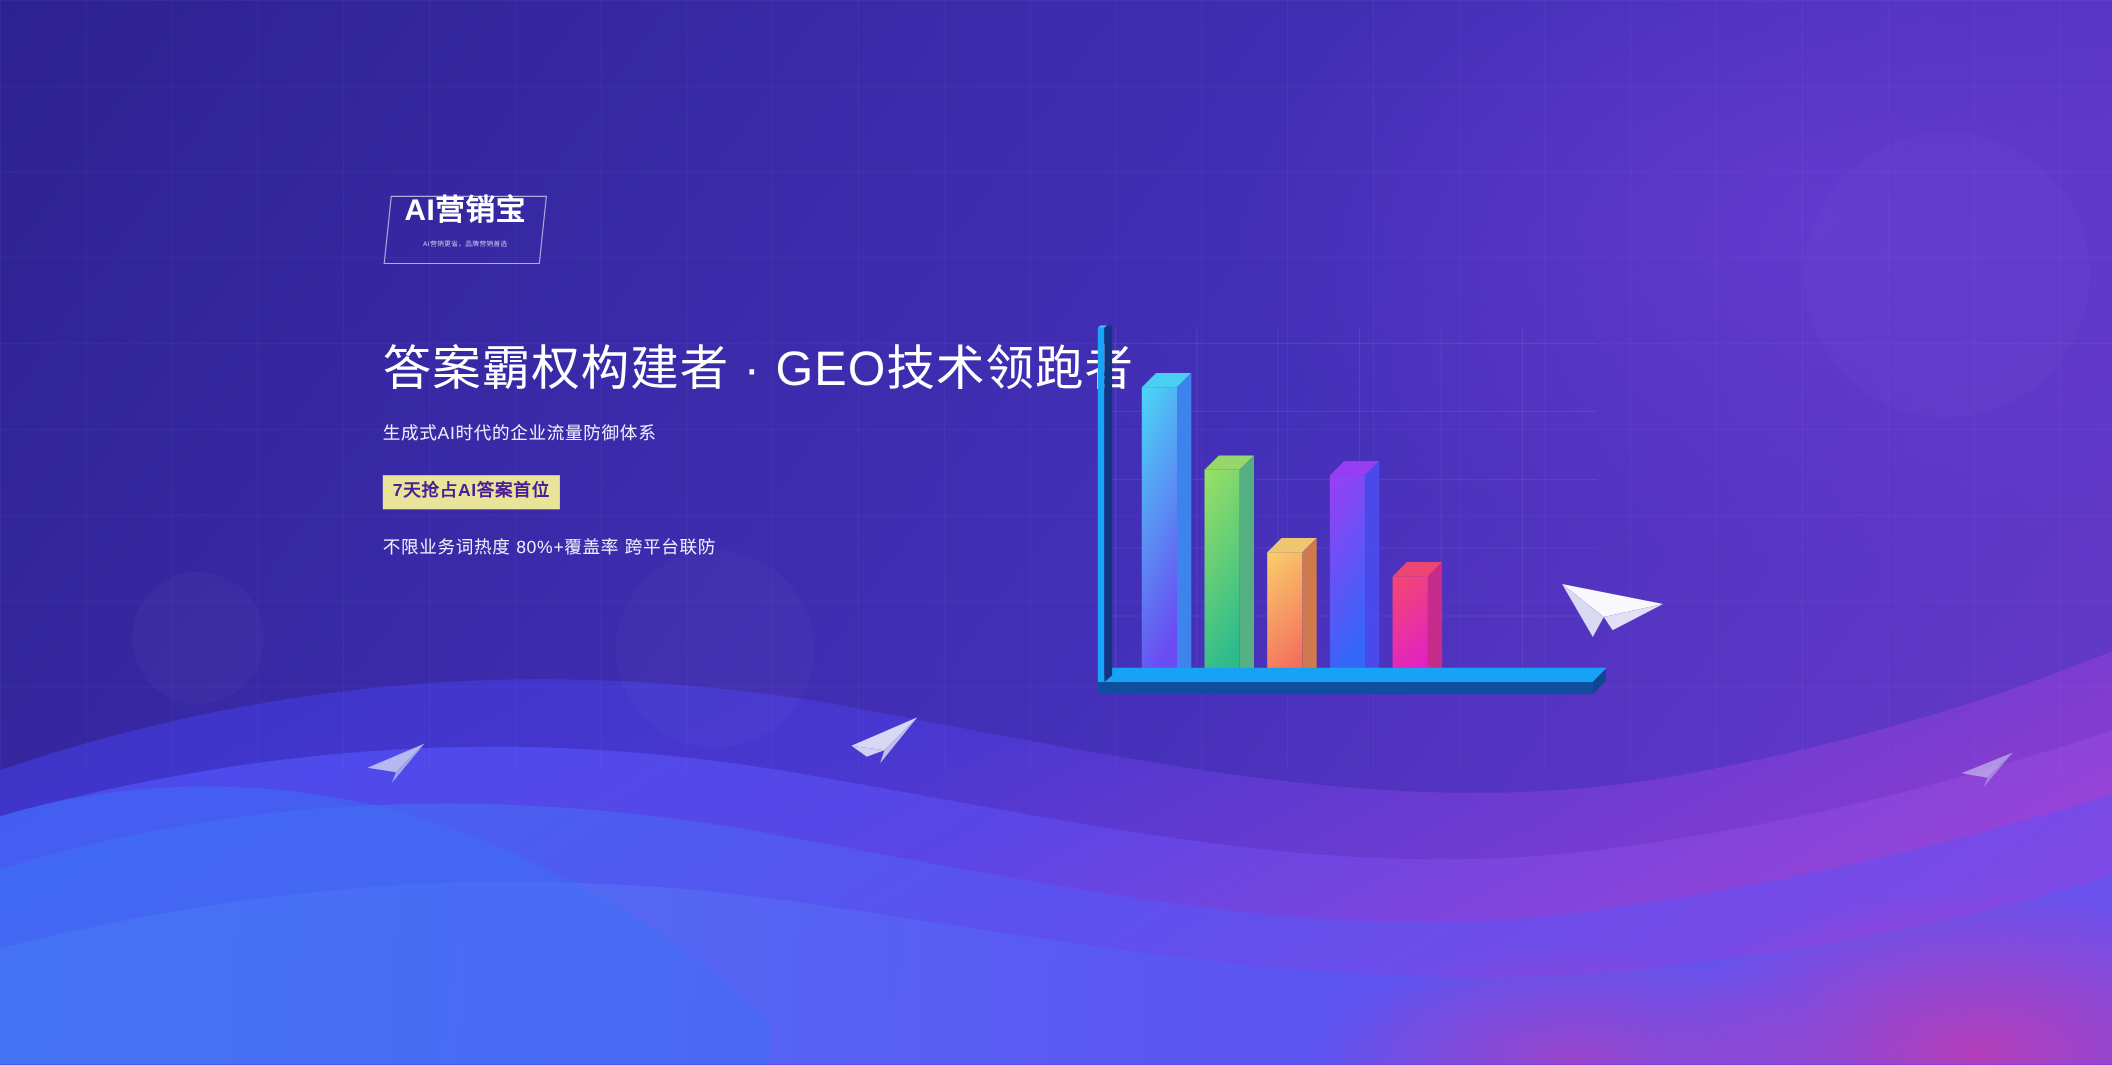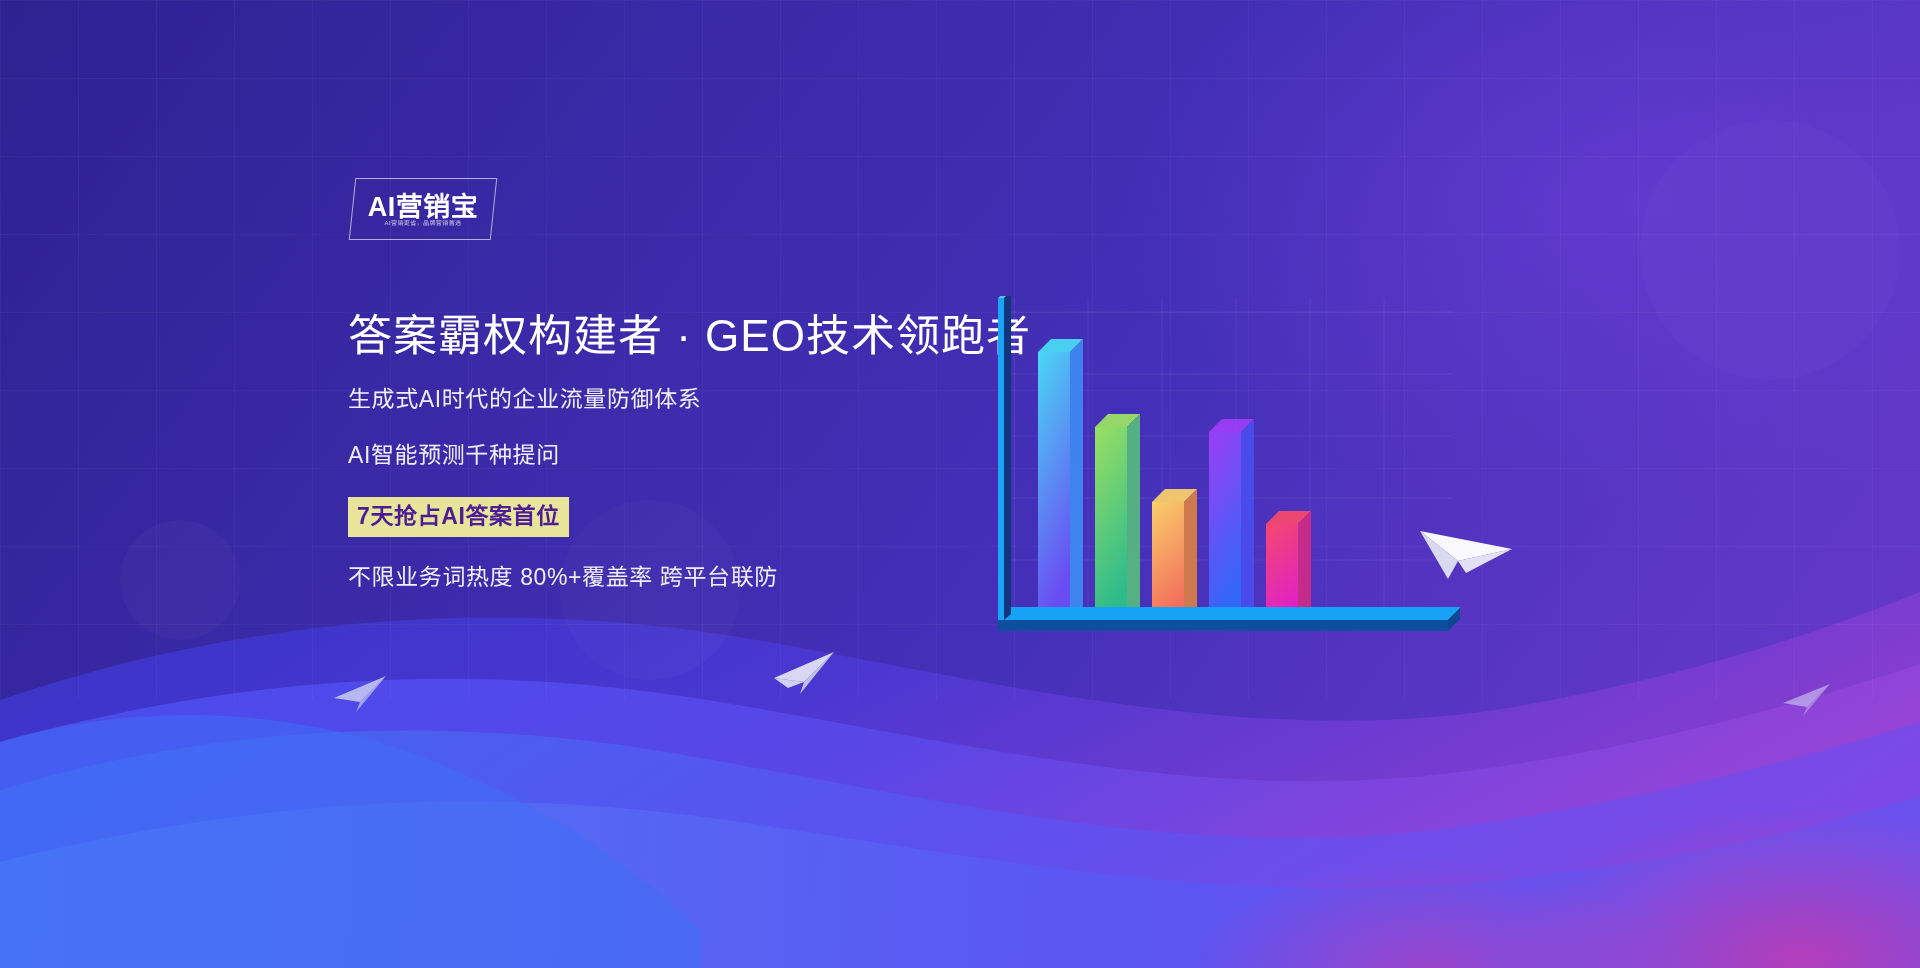--- a/index.html
+++ b/index.html
@@ -60,21 +60,21 @@
   }
   .logo-frame {
     position: absolute;
     inset: 0;
     border: 1.5px solid rgba(255,255,255,0.62);
     transform: skewX(-6deg);
   }
   .logo-text {
     position: absolute;
     left: 0; right: 0;
-    top: 16px;
+    top: 0;
     text-align: center;
     color: #ffffff;
     font-size: 27px;
     font-weight: 700;
     letter-spacing: 0.5px;
     line-height: 1;
     white-space: nowrap;
   }
   .logo-sub {
     position: absolute;
@@ -99,21 +99,21 @@
     color: #ffffff;
     font-size: 44px;
     font-weight: 400;
     letter-spacing: 1px;
     line-height: 1.2;
     margin: 0 0 22px 0;
     white-space: nowrap;
   }
   .sub-line {
     color: #f0eefc;
-    font-size: 23px;
+    font-size: 16px;
     font-weight: 400;
     letter-spacing: 0.6px;
     line-height: 1.3;
     margin: 0 0 26px 0;
     white-space: nowrap;
   }
   .sub-line.highlight {
     display: inline-block;
     background: #e8e49a;
     color: #4c1d95;
@@ -204,21 +204,20 @@
 
   <div class="logo-wrap">
     <div class="logo-frame"></div>
     <div class="logo-text">AI营销宝</div>
     <div class="logo-sub">AI营销更省，品牌营销首选</div>
   </div>
 
   <div class="copy">
     <h1 class="headline">答案霸权构建者 · GEO技术领跑者</h1>
     <p class="sub-line">生成式AI时代的企业流量防御体系</p>
-    <p class="sub-line">AI智能预测千种提问</p>
     <div><span class="sub-line highlight">7天抢占AI答案首位</span></div>
     <p class="sub-line last">不限业务词热度 80%+覆盖率 跨平台联防</p>
   </div>
 
   <div class="chart">
     <svg id="chart-svg" width="480" height="370" viewBox="0 0 480 370" xmlns="http://www.w3.org/2000/svg">
       <defs>
 
       <linearGradient id="gBar0" x1="0" y1="0" x2="0.25" y2="1">
             <stop offset="0%" stop-color="#49d8f5"></stop>

